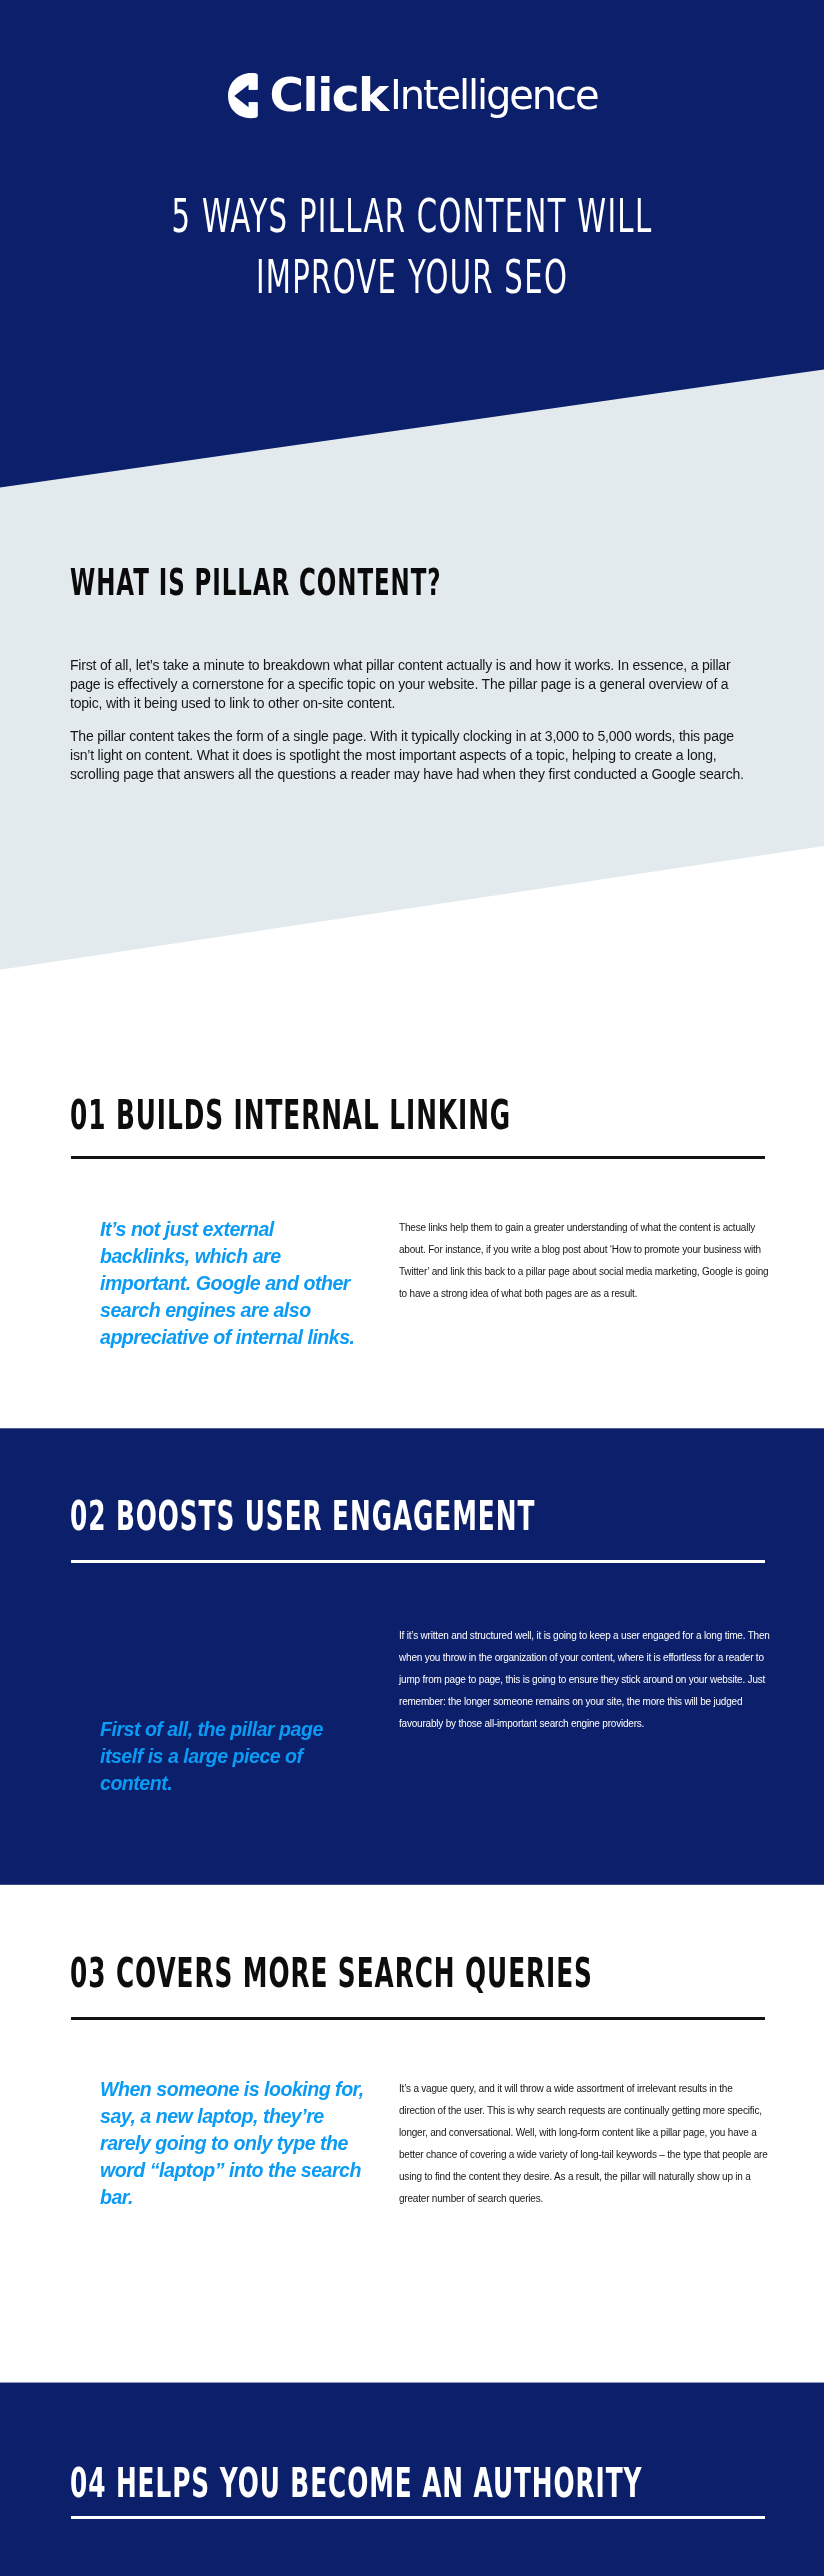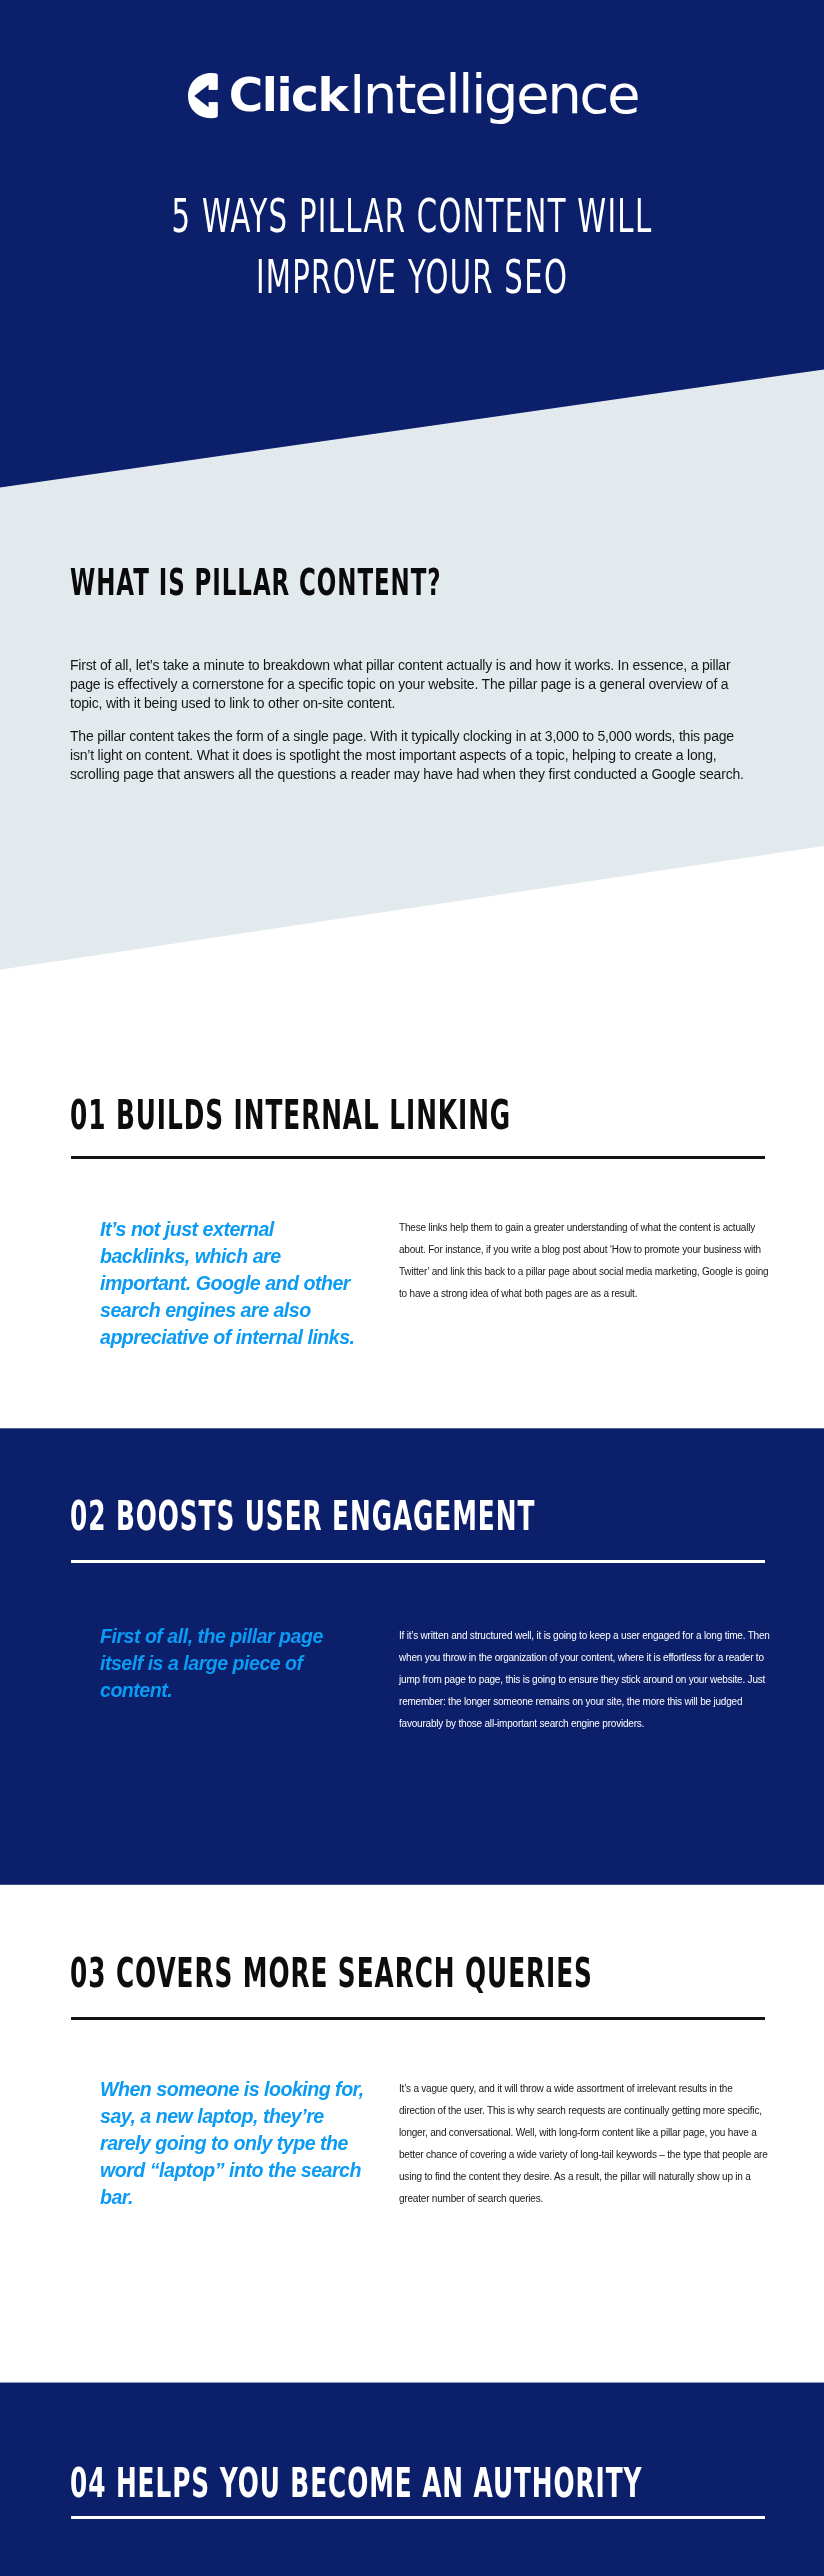--- a/index.html
+++ b/index.html
@@ -36,21 +36,21 @@
   .logo-click {
     font-family: "DejaVu Sans", sans-serif;
     font-weight: bold;
     font-size: 47px;
     letter-spacing: -1.5px;
     line-height: 1;
   }
   .logo-intel {
     font-family: "DejaVu Sans", sans-serif;
     font-weight: normal;
-    font-size: 54px;
+    font-size: 40px;
     letter-spacing: -2.1px;
     line-height: 1;
     margin-left: 2.1px;
   }
 
   
   .hero-title {
     position: absolute;
     top: 185px; left: 0; width: 824px;
     text-align: center;
@@ -177,21 +177,21 @@
 <section class="num-section" style="top:0;">
   <h2 class="cond-heading h-section num-heading dark" style="top:1092px;">01 BUILDS INTERNAL LINKING</h2>
   <div class="divider" style="top:1156px;background:#141414;"></div>
   <p class="quote" style="top:1216px;">It’s not just external backlinks, which are important. Google and other search engines are also appreciative of internal links.</p>
   <p class="body-text side-text" style="top:1217px;">These links help them to gain a greater understanding of what the content is actually about. For instance, if you write a blog post about ‘How to promote your business with Twitter’ and link this back to a pillar page about social media marketing, Google is going to have a strong idea of what both pages are as a result.</p>
 </section>
 
 <section class="num-section" style="top:0;">
   <h2 class="cond-heading h-section num-heading white" style="top:1493px;">02 BOOSTS USER ENGAGEMENT</h2>
   <div class="divider" style="top:1560px;background:#ffffff;"></div>
-  <p class="quote" style="top:1623px;font-style:italic;">First of all, the pillar page itself is a large piece of content.</p>
+  <p class="quote" style="top:1716px;font-style:italic;">First of all, the pillar page itself is a large piece of content.</p>
   <p class="body-text side-text white" style="top:1625px;">If it’s written and structured well, it is going to keep a user engaged for a long time. Then when you throw in the organization of your content, where it is effortless for a reader to jump from page to page, this is going to ensure they stick around on your website. Just remember: the longer someone remains on your site, the more this will be judged favourably by those all-important search engine providers.</p>
 </section>
 
 <section class="num-section" style="top:0;">
   <h2 class="cond-heading h-section num-heading dark" style="top:1950px;">03 COVERS MORE SEARCH QUERIES</h2>
   <div class="divider" style="top:2017px;background:#141414;"></div>
   <p class="quote" style="top:2076px;">When someone is looking for, say, a new laptop, they’re rarely going to only type the word “laptop” into the search bar.</p>
   <p class="body-text side-text" style="top:2078px;">It’s a vague query, and it will throw a wide assortment of irrelevant results in the direction of the user. This is why search requests are continually getting more specific, longer, and conversational. Well, with long-form content like a pillar page, you have a better chance of covering a wide variety of long-tail keywords – the type that people are using to find the content they desire. As a result, the pillar will naturally show up in a greater number of search queries.</p>
 </section>
 

